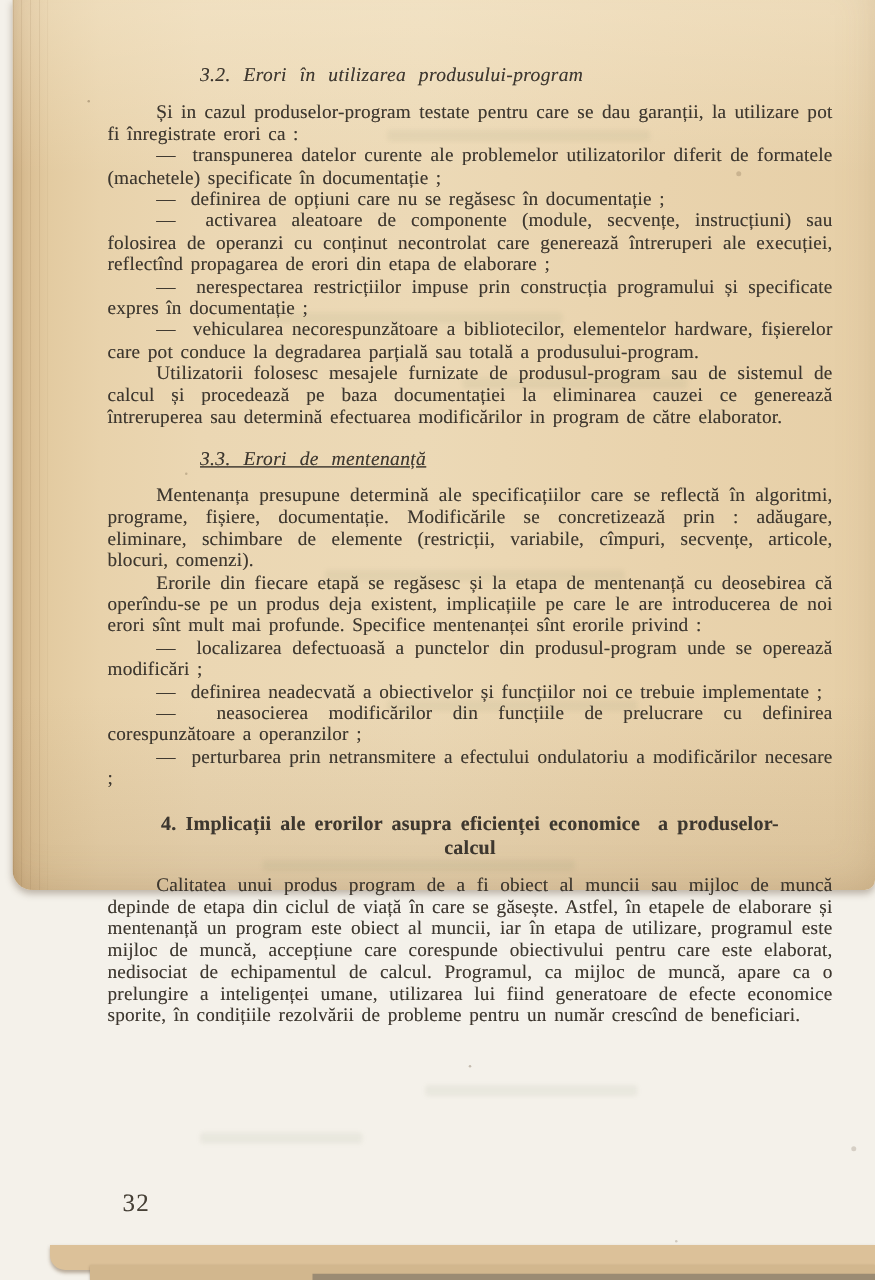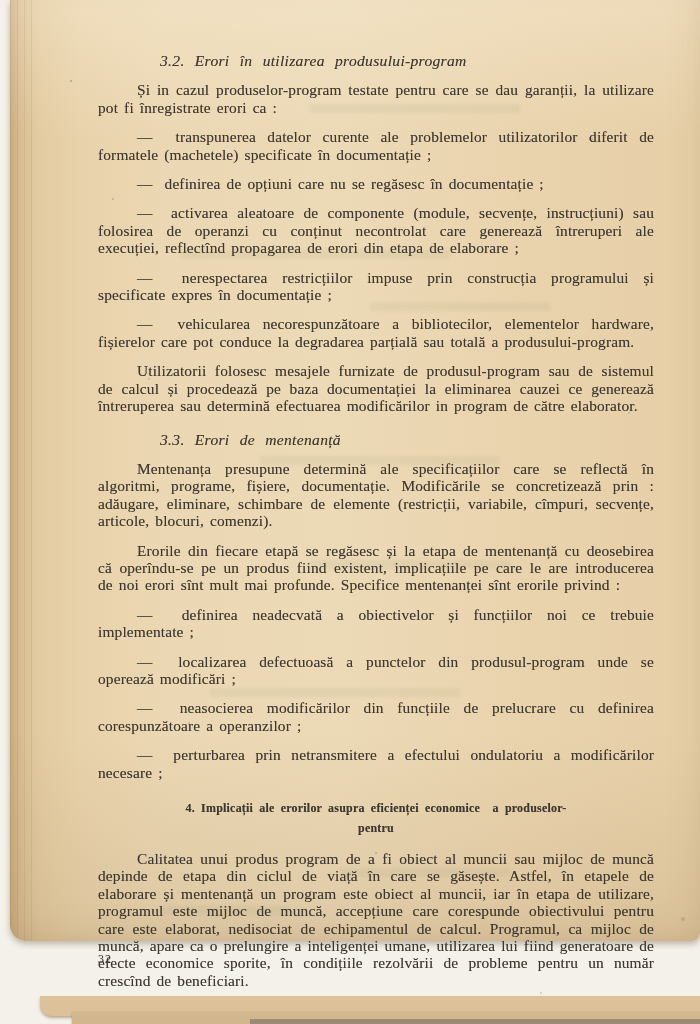--- a/index.html
+++ b/index.html
@@ -26,21 +26,21 @@
     box-shadow: 0 1px 2px rgba(90,70,45,.4);
   }
   .bottom-shadow {
     position: absolute; left: 250px; right: 0; top: 1019px; height: 5px;
     background: #6e675d; opacity: .55;
   }
 
   
   .page {
     position: absolute; left: 10px; top: 0;
-    width: 690px; height: 941px;
+    width: 690px; height: 712px;
     background:
       linear-gradient(180deg, rgba(255,247,228,.30) 0, rgba(255,247,228,0) 140px, rgba(139,106,66,0) 78%, rgba(139,106,66,.14) 100%),
       linear-gradient(90deg, #c9ab7f 0, #d9bd92 10px, #e3cba1 30px, #e8d2ab 70px, #ebd7b3 150px, #ecd9b6 330px, #e9d3ad 520px, #e6cfa7 100%);
     border-radius: 0 0 8px 16px;
     box-shadow:
       inset -10px -14px 40px -22px rgba(140,105,65,.35),
       0 3px 6px rgba(90,70,50,.35);
   }
   .creases {
     position: absolute; left: 0; top: 0; bottom: 0; width: 28px;
@@ -83,35 +83,35 @@
   }
   .subheading {
     font-style: italic;
     font-weight: normal;
     font-size: 15.6px;
     margin: 0 0 12px 74px;
     word-spacing: 6px;
     letter-spacing: .3px;
     text-align: left;
   }
-  .subheading.mid { margin-top: 16px; }
-  .para { margin: 12px; text-indent: 39px; }
+  .subheading.mid { margin-top: 16px; text-decoration: underline; }
+  .para { margin: 0; text-indent: 39px; }
   .main-heading {
     font-weight: bold;
-    font-size: 12px;
+    font-size: 16px;
     line-height: 19.5px;
     text-align: center;
     margin: 18px 0 11px 0;
     word-spacing: 3px;
     letter-spacing: .2px;
   }
   .main-heading span { display: block; }
   .page-number {
     position: absolute; left: 88px; top: 952px;
-    font-size: 12px; color: #474137; letter-spacing: 1px;
+    font-size: 20px; color: #474137; letter-spacing: 1px;
     text-shadow: 0 0 .5px rgba(61,55,47,.4);
   }
 </style>
 </head>
 <body>
 
 <div class="scan">
 
   <div class="under-page under-1"></div>
   <div class="under-page under-2"></div>
@@ -142,30 +142,30 @@
       <p class="para">—&nbsp;&nbsp;definirea de opțiuni care nu se regăsesc în documentație ;</p>
       <p class="para">—&nbsp;&nbsp;activarea aleatoare de componente (module, secvențe, instrucțiuni) sau folosirea de operanzi cu conținut necontrolat care generează întreruperi ale execuției, reflectînd propagarea de erori din etapa de elaborare ;</p>
       <p class="para">—&nbsp;&nbsp;nerespectarea restricțiilor impuse prin construcția programului și specificate expres în documentație ;</p>
       <p class="para">—&nbsp;&nbsp;vehicularea necorespunzătoare a bibliotecilor, elementelor hardware, fișierelor care pot conduce la degradarea parțială sau totală a produsului-program.</p>
 
       <p class="para">Utilizatorii folosesc mesajele furnizate de produsul-program sau de sistemul de calcul și procedează pe baza documentației la eliminarea cauzei ce generează întreruperea sau determină efectuarea modificărilor in program de către elaborator.</p>
 
       <h3 class="subheading mid">3.3. Erori de mentenanță</h3>
 
       <p class="para">Mentenanța presupune determină ale specificațiilor care se reflectă în algoritmi, programe, fișiere, documentație. Modificările se concretizează prin : adăugare, eliminare, schimbare de elemente (restricții, variabile, cîmpuri, secvențe, articole, blocuri, comenzi).</p>
-      <p class="para">Erorile din fiecare etapă se regăsesc și la etapa de mentenanță cu deosebirea că operîndu-se pe un produs fiind existent, implicațiile pe care le are introducerea de noi erori sînt mult mai profunde. Specifice mentenanței sînt erorile privind :</p>
+      <p class="para">Erorile din fiecare etapă se regăsesc și la etapa de mentenanță cu deosebirea că operîndu-se pe un produs deja existent, implicațiile pe care le are introducerea de noi erori sînt mult mai profunde. Specifice mentenanței sînt erorile privind :</p>
 
+      <p class="para">—&nbsp;&nbsp;localizarea defectuoasă a punctelor din produsul-program unde se operează modificări ;</p>
       <p class="para">—&nbsp;&nbsp;definirea neadecvată a obiectivelor și funcțiilor noi ce trebuie implementate ;</p>
-      <p class="para">—&nbsp;&nbsp;localizarea defectuoasă a punctelor din produsul-program unde se operează modificări ;</p>
       <p class="para">—&nbsp;&nbsp;neasocierea modificărilor din funcțiile de prelucrare cu definirea corespunzătoare a operanzilor ;</p>
       <p class="para">—&nbsp;&nbsp;perturbarea prin netransmitere a efectului ondulatoriu a modificărilor necesare ;</p>
 
       <h2 class="main-heading">
         <span>4. Implicații ale erorilor asupra eficienței economice&nbsp; a produselor-</span>
-        <span>pentru</span>
+        <span>calcul</span>
       </h2>
 
       <p class="para">Calitatea unui produs program de a fi obiect al muncii sau mijloc de muncă depinde de etapa din ciclul de viață în care se găsește. Astfel, în etapele de elaborare și mentenanță un program este obiect al muncii, iar în etapa de utilizare, programul este mijloc de muncă, accepțiune care corespunde obiectivului pentru care este elaborat, nedisociat de echipamentul de calcul. Programul, ca mijloc de muncă, apare ca o prelungire a inteligenței umane, utilizarea lui fiind generatoare de efecte economice sporite, în condițiile rezolvării de probleme pentru un număr crescînd de beneficiari.</p>
 
     </div>
 
     <div class="page-number">32</div>
   </div>
 </div>
 

